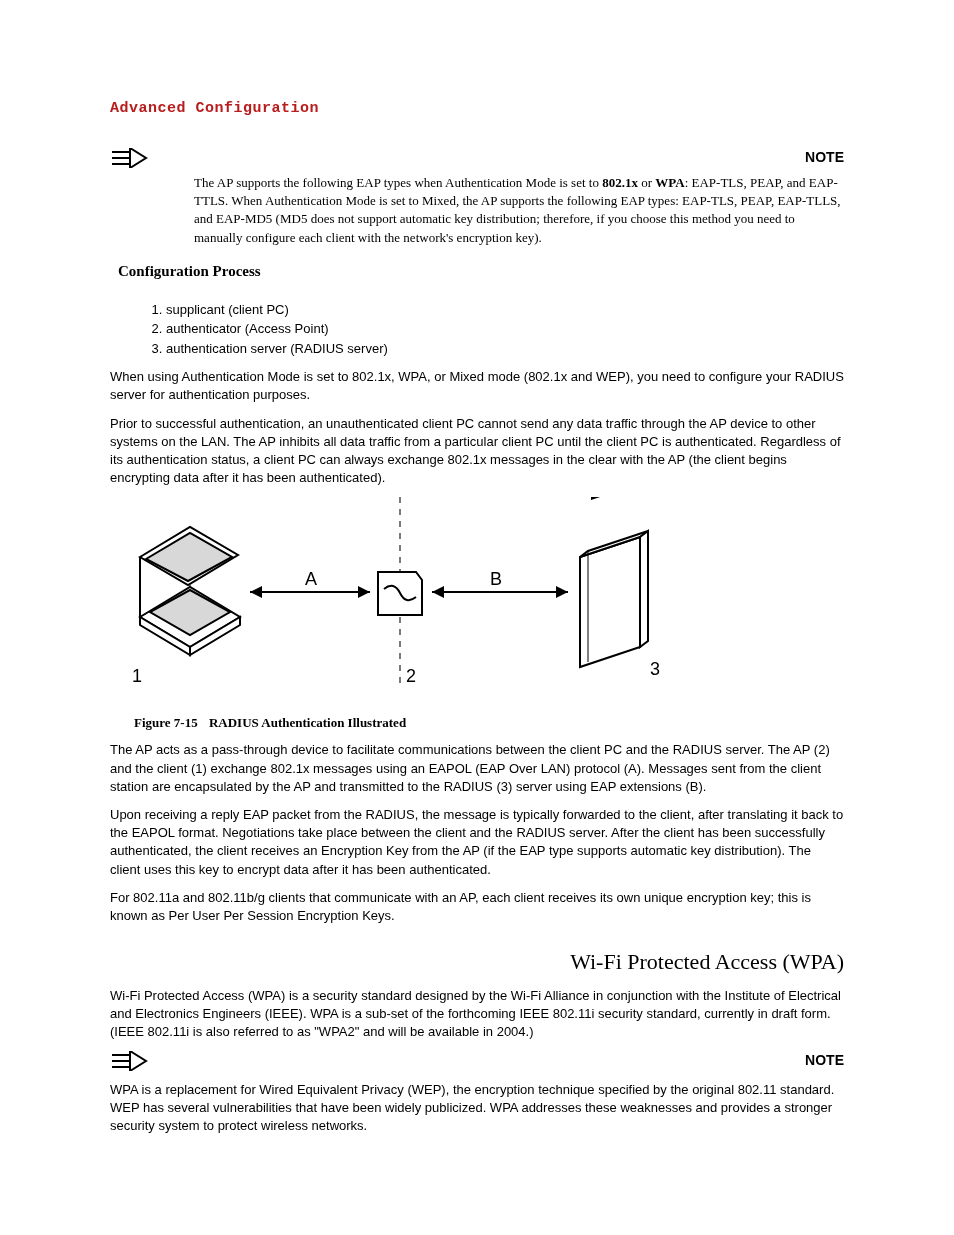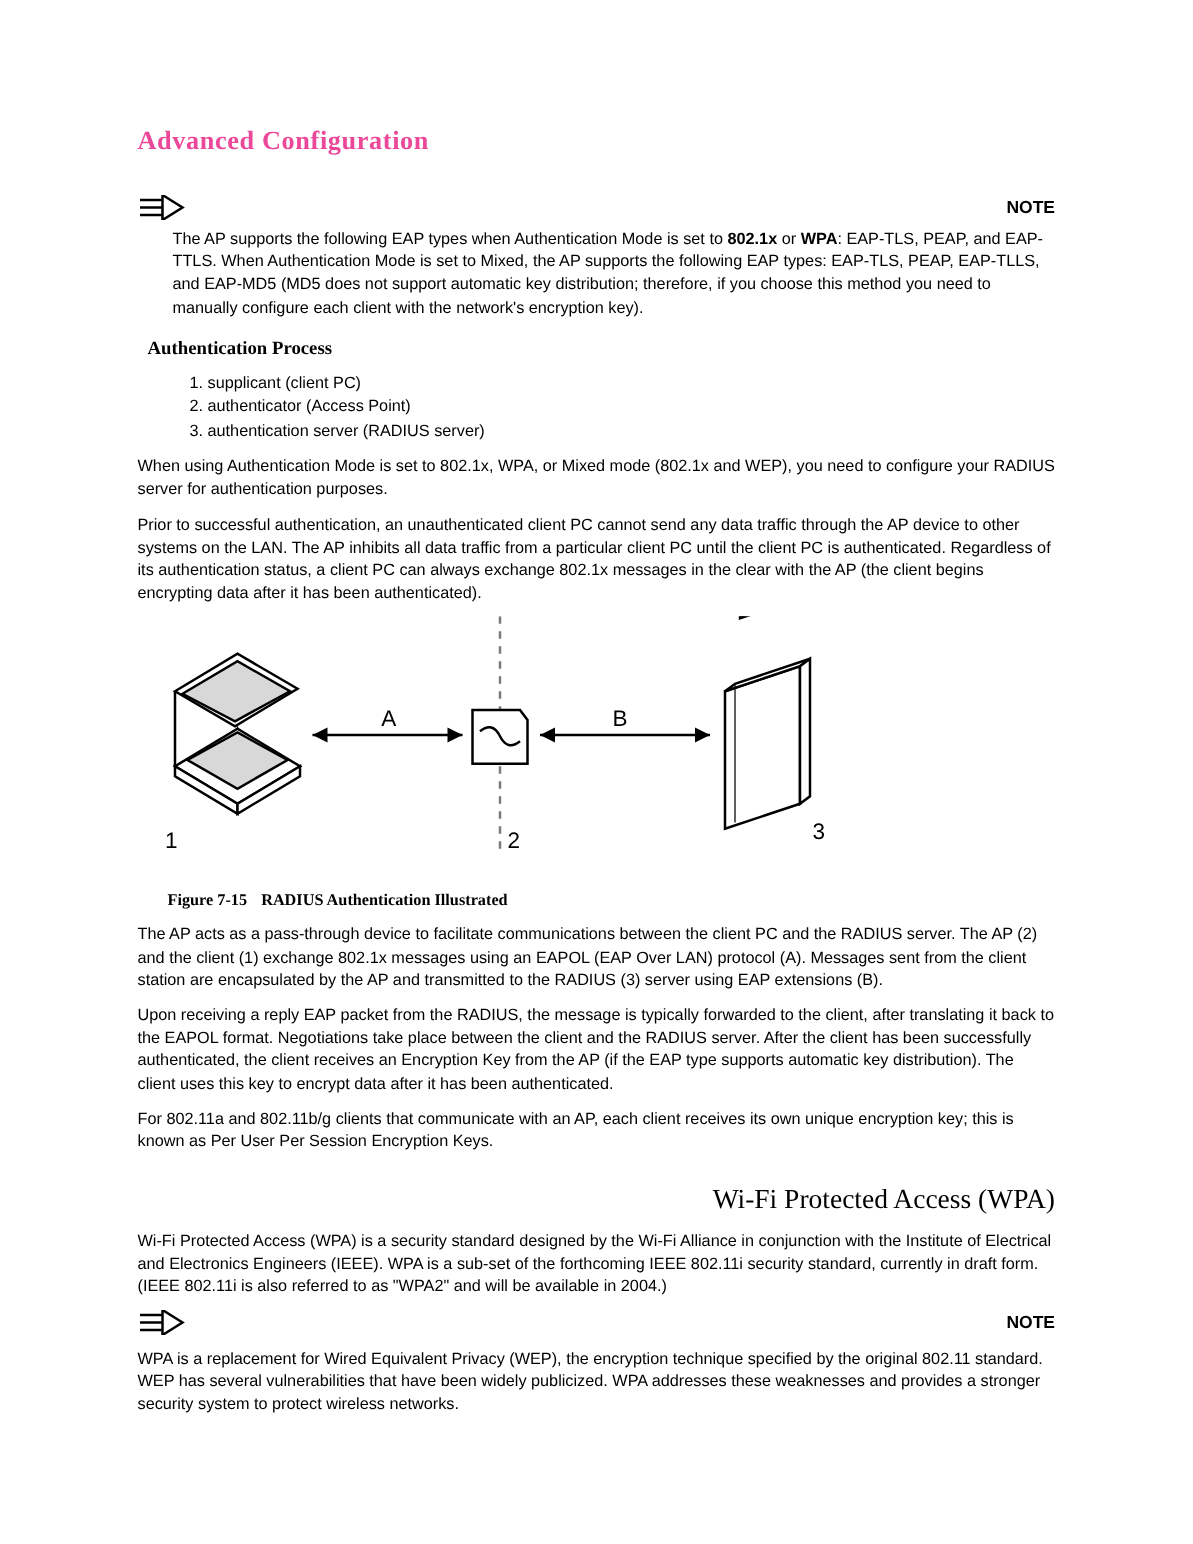--- a/index.html
+++ b/index.html
@@ -8,23 +8,23 @@
     background: #fff;
     font-family: Arial, Helvetica, sans-serif;
     color: #000;
     width: 954px;
   }
   .page {
     padding: 100px 110px 60px 110px;
     box-sizing: border-box;
   }
   .section-title {
-    font-family: Liberation Serif, serif;
-    color: #ec4899;
-    font-size: 21px;
+    font-family: Liberation Mono, monospace;
+    color: #b91c1c;
+    font-size: 15px;
     font-weight: bold;
     letter-spacing: 0.5px;
     margin-bottom: 30px;
   }
   .note-block {
     display: flex;
     margin: 8px 0 6px 0;
     justify-content: space-between;
   }
   .note-icon {
@@ -36,38 +36,39 @@
   }
   .note-label {
     font-family: Arial, Helvetica, sans-serif;
     font-weight: bold;
     font-size: 14px;
     line-height: 20px;
   }
   .note-body {
     font-size: 13px;
     line-height: 1.4;
-    margin-left: 28px;
+    margin-left: 84px;
     margin-bottom: 16px;
+    font-family: Liberation Serif, serif;
   }
   .body-text {
     font-size: 13px;
     line-height: 1.4;
     margin: 10px 0 8px 0;
   }
   .subhead {
     font-family: Georgia, 'Times New Roman', serif;
     font-weight: bold;
     font-size: 15px;
     margin: 14px 0 6px 8px;
   }
   .ordered {
     font-size: 13px;
     line-height: 1.5;
-    margin: 8px 0 8px 36px;
+    margin: 20px 0 8px 36px;
     padding-left: 20px;
   }
   .h2 {
     font-family: Georgia, 'Times New Roman', serif;
     font-size: 22px;
     font-weight: normal;
     margin: 24px 0 12px 0;
     text-align: right;
   }
   .figure-caption {
@@ -99,21 +100,21 @@
       <line x1="2" y1="10" x2="20" y2="10" stroke="#000" stroke-width="2"></line>
       <line x1="2" y1="16" x2="20" y2="16" stroke="#000" stroke-width="2"></line>
       <polygon points="20,0 36,10 20,20" fill="none" stroke="#000" stroke-width="2"></polygon>
     </svg>
     <div class="note-label">NOTE</div>
   </div>
   <div class="note-body">
     <span>The AP supports the following EAP types when Authentication Mode is set to </span><b>802.1x</b><span> or </span><b>WPA</b><span>: EAP-TLS, PEAP, and EAP-TTLS. When Authentication Mode is set to Mixed, the AP supports the following EAP types: EAP-TLS, PEAP, EAP-TLLS, and EAP-MD5 (MD5 does not support automatic key distribution; therefore, if you choose this method you need to manually configure each client with the network's encryption key).</span>
   </div>
 
-  <div class="subhead">Authentication Process</div>
+  <div class="subhead">Configuration Process</div>
   <ol class="ordered">
     <li>supplicant (client PC)</li>
     <li>authenticator (Access Point)</li>
     <li>authentication server (RADIUS server)</li>
   </ol>
   <div class="body-text">When using Authentication Mode is set to 802.1x, WPA, or Mixed mode (802.1x and WEP), you need to configure your RADIUS server for authentication purposes.</div>
   <div class="body-text">Prior to successful authentication, an unauthenticated client PC cannot send any data traffic through the AP device to other systems on the LAN. The AP inhibits all data traffic from a particular client PC until the client PC is authenticated. Regardless of its authentication status, a client PC can always exchange 802.1x messages in the clear with the AP (the client begins encrypting data after it has been authenticated).</div>
 
   <div class="figure">
     <svg width="540" height="200" viewBox="0 0 540 200">

